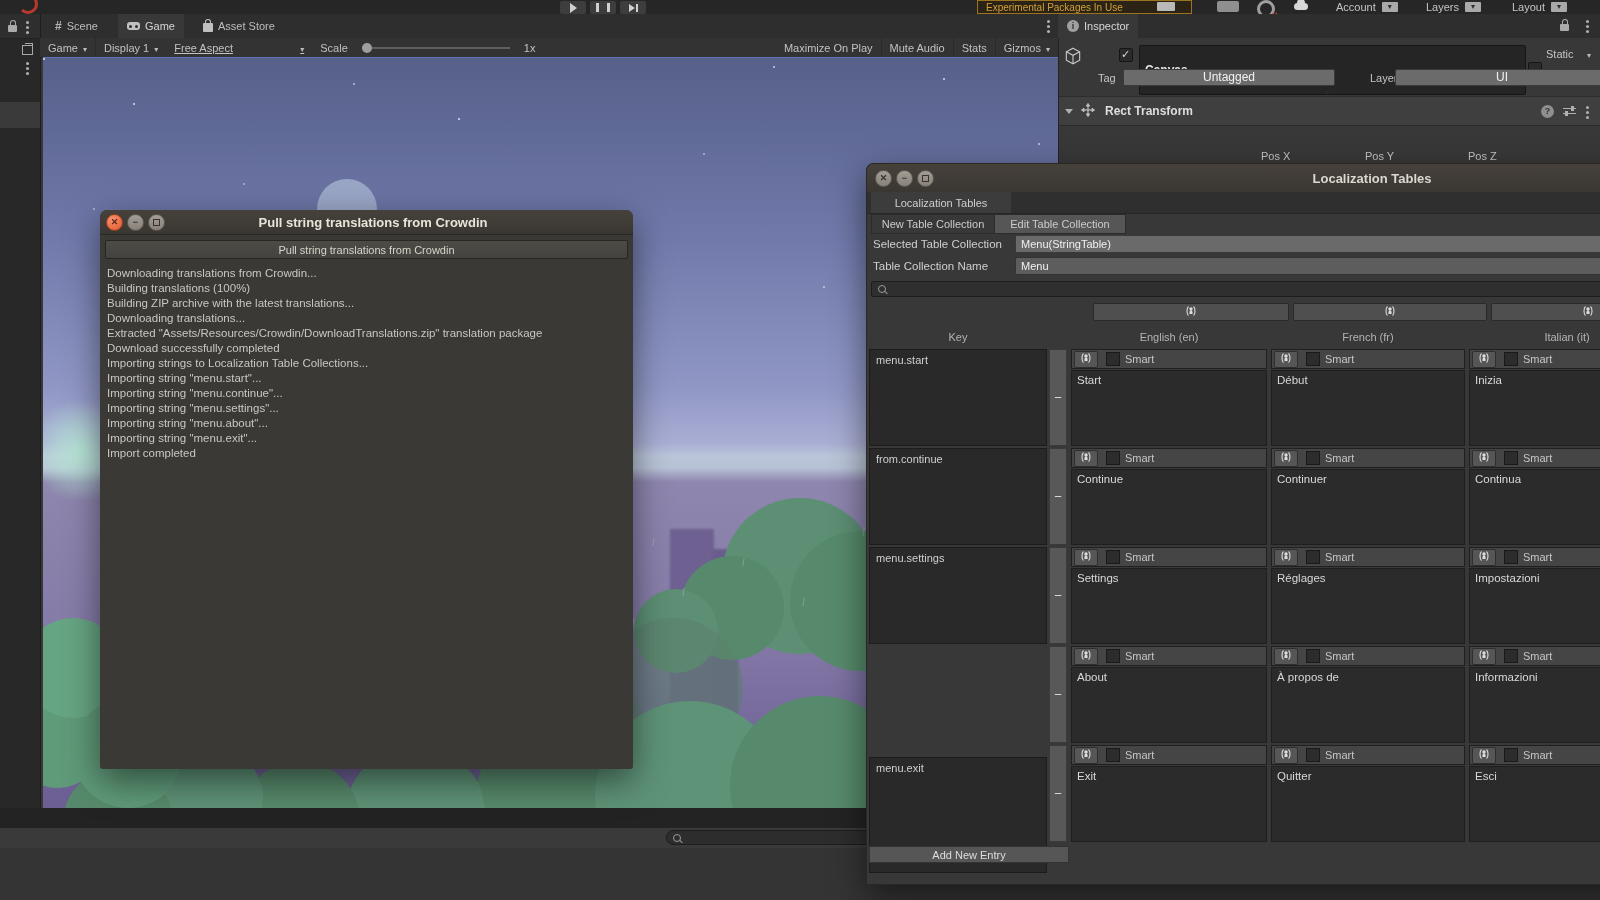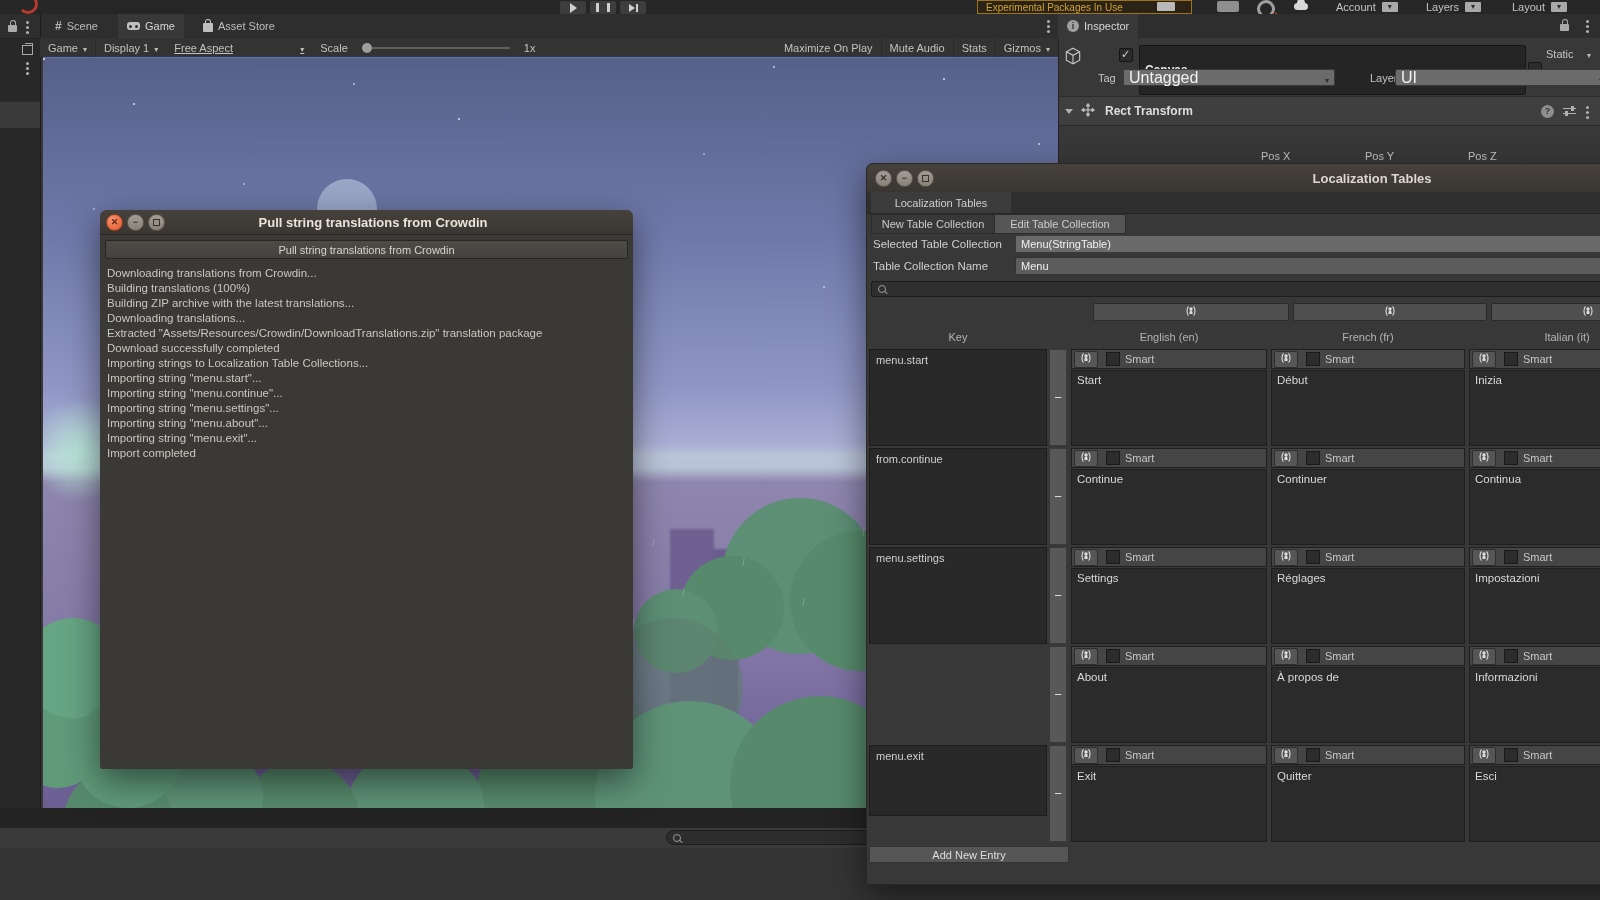--- a/index.html
+++ b/index.html
@@ -77,21 +77,21 @@
   .bottom-band{left:0;top:808px;width:1600px;height:20px;background:#232323;z-index:2;}
   .bottom-row{left:0;top:828px;width:1600px;height:20px;background:#3a3a3a;border-bottom:1px solid #2a2a2a;z-index:2;}
   .bottom-content{left:0;top:848px;width:1600px;height:52px;background:#343434;z-index:2;}
   .searchfield{background:#2d2d2d;border:1px solid #1d1d1d;border-radius:8px;display:flex;align-items:center;padding-left:6px;}
   .mag{width:6px;height:6px;border:1px solid #9a9a9a;border-radius:50%;position:relative;flex:none;}
   .mag::after{content:"";position:absolute;width:4px;height:1px;background:#9a9a9a;transform:rotate(45deg);right:-3px;bottom:-1px;}
   
   .inspector{left:1058px;top:38px;width:542px;height:862px;background:#383838;border-left:1px solid #242424;z-index:1;}
   .insp-label{color:#c4c4c4;}
   .field{background:#252525;border:1px solid #161616;border-radius:2px;color:#e8e8e8;display:flex;align-items:center;padding:16px 5px;}
-  .dropdown{background:#6b6b6b;border:1px solid #3a3a3a;border-radius:2px;color:#f2f2f2;display:flex;align-items:center;padding:0 5px;font-size:16px;}
+  .dropdown{background:#6b6b6b;border:1px solid #3a3a3a;border-radius:2px;color:#f2f2f2;display:flex;align-items:center;padding:0 5px;font-size:12px;flex-direction:column;}
   .dropdown .dc{margin-left:auto;}
   .cb{width:12px;height:12px;background:#2b2b2b;border:1px solid #151515;border-radius:2px;position:relative;}
   .cb.checked::after{content:"\2713";position:absolute;left:1px;top:-1px;color:#dddddd;font-size:11px;}
   .comp-hdr{background:#3f3f3f;border-top:1px solid #2c2c2c;border-bottom:1px solid #2a2a2a;display:flex;align-items:center;}
   .fold{width:0;height:0;border-top:5px solid #b0b0b0;border-left:4px solid transparent;border-right:4px solid transparent;}
   .help-circ{width:13px;height:13px;border-radius:50%;background:#8f8f8f;color:#333;font-size:9px;font-weight:bold;display:flex;align-items:center;justify-content:center;}
   .presets{width:13px;height:11px;position:relative;}
   .presets::before{content:"";position:absolute;left:0;top:2px;width:13px;height:1.5px;background:#b0b0b0;box-shadow:0 5px #b0b0b0;}
   .presets::after{content:"";position:absolute;left:8px;top:0;width:3px;height:5px;background:#b0b0b0;box-shadow:-6px 5px #b0b0b0;}
   .notice{background:#494949;border:1px solid #555555;color:#cfcfcf;font-size:10.5px;display:flex;align-items:center;padding:0 6px;}
@@ -627,21 +627,21 @@
                 </svg></span>
             </span>
             <span class="smart-cb"></span>
             <span class="smart-lbl">Smart</span>
           </div>
         <div class="celltxt"><span>Informazioni</span></div>
       </div>
     </div>
 
     <div class="abs" style="left:0;top:581px;width:1008px;height:98px;">
-      <div class="abs keycell" style="left:2px;top:0;width:178px;height:71px;"><span>menu.exit</span></div>
+      <div class="abs keycell" style="left:2px;top:12px;width:178px;height:116px;"><span>menu.exit</span></div>
       <div class="abs minusstrip" style="left:182px;top:0;width:18px;height:97px;">
           <span>−</span>
         </div>
       <div class="abs cell" style="left:204px;top:0;width:196px;height:97px;">
         <div class="cellhdr">
             <span class="gizbtn">
               <span class="gizmo-icon"><svg width="12" height="12" viewBox="0 0 12 12">
                   <path d="M3.5 1.5 C1.5 3 1.5 9 3.5 10.5" stroke="#ddd" fill="none" stroke-width="1.1"></path>
                   <path d="M8.5 1.5 C10.5 3 10.5 9 8.5 10.5" stroke="#ddd" fill="none" stroke-width="1.1"></path>
                   <circle cx="6" cy="4" r="1.7" fill="#ddd"></circle>

